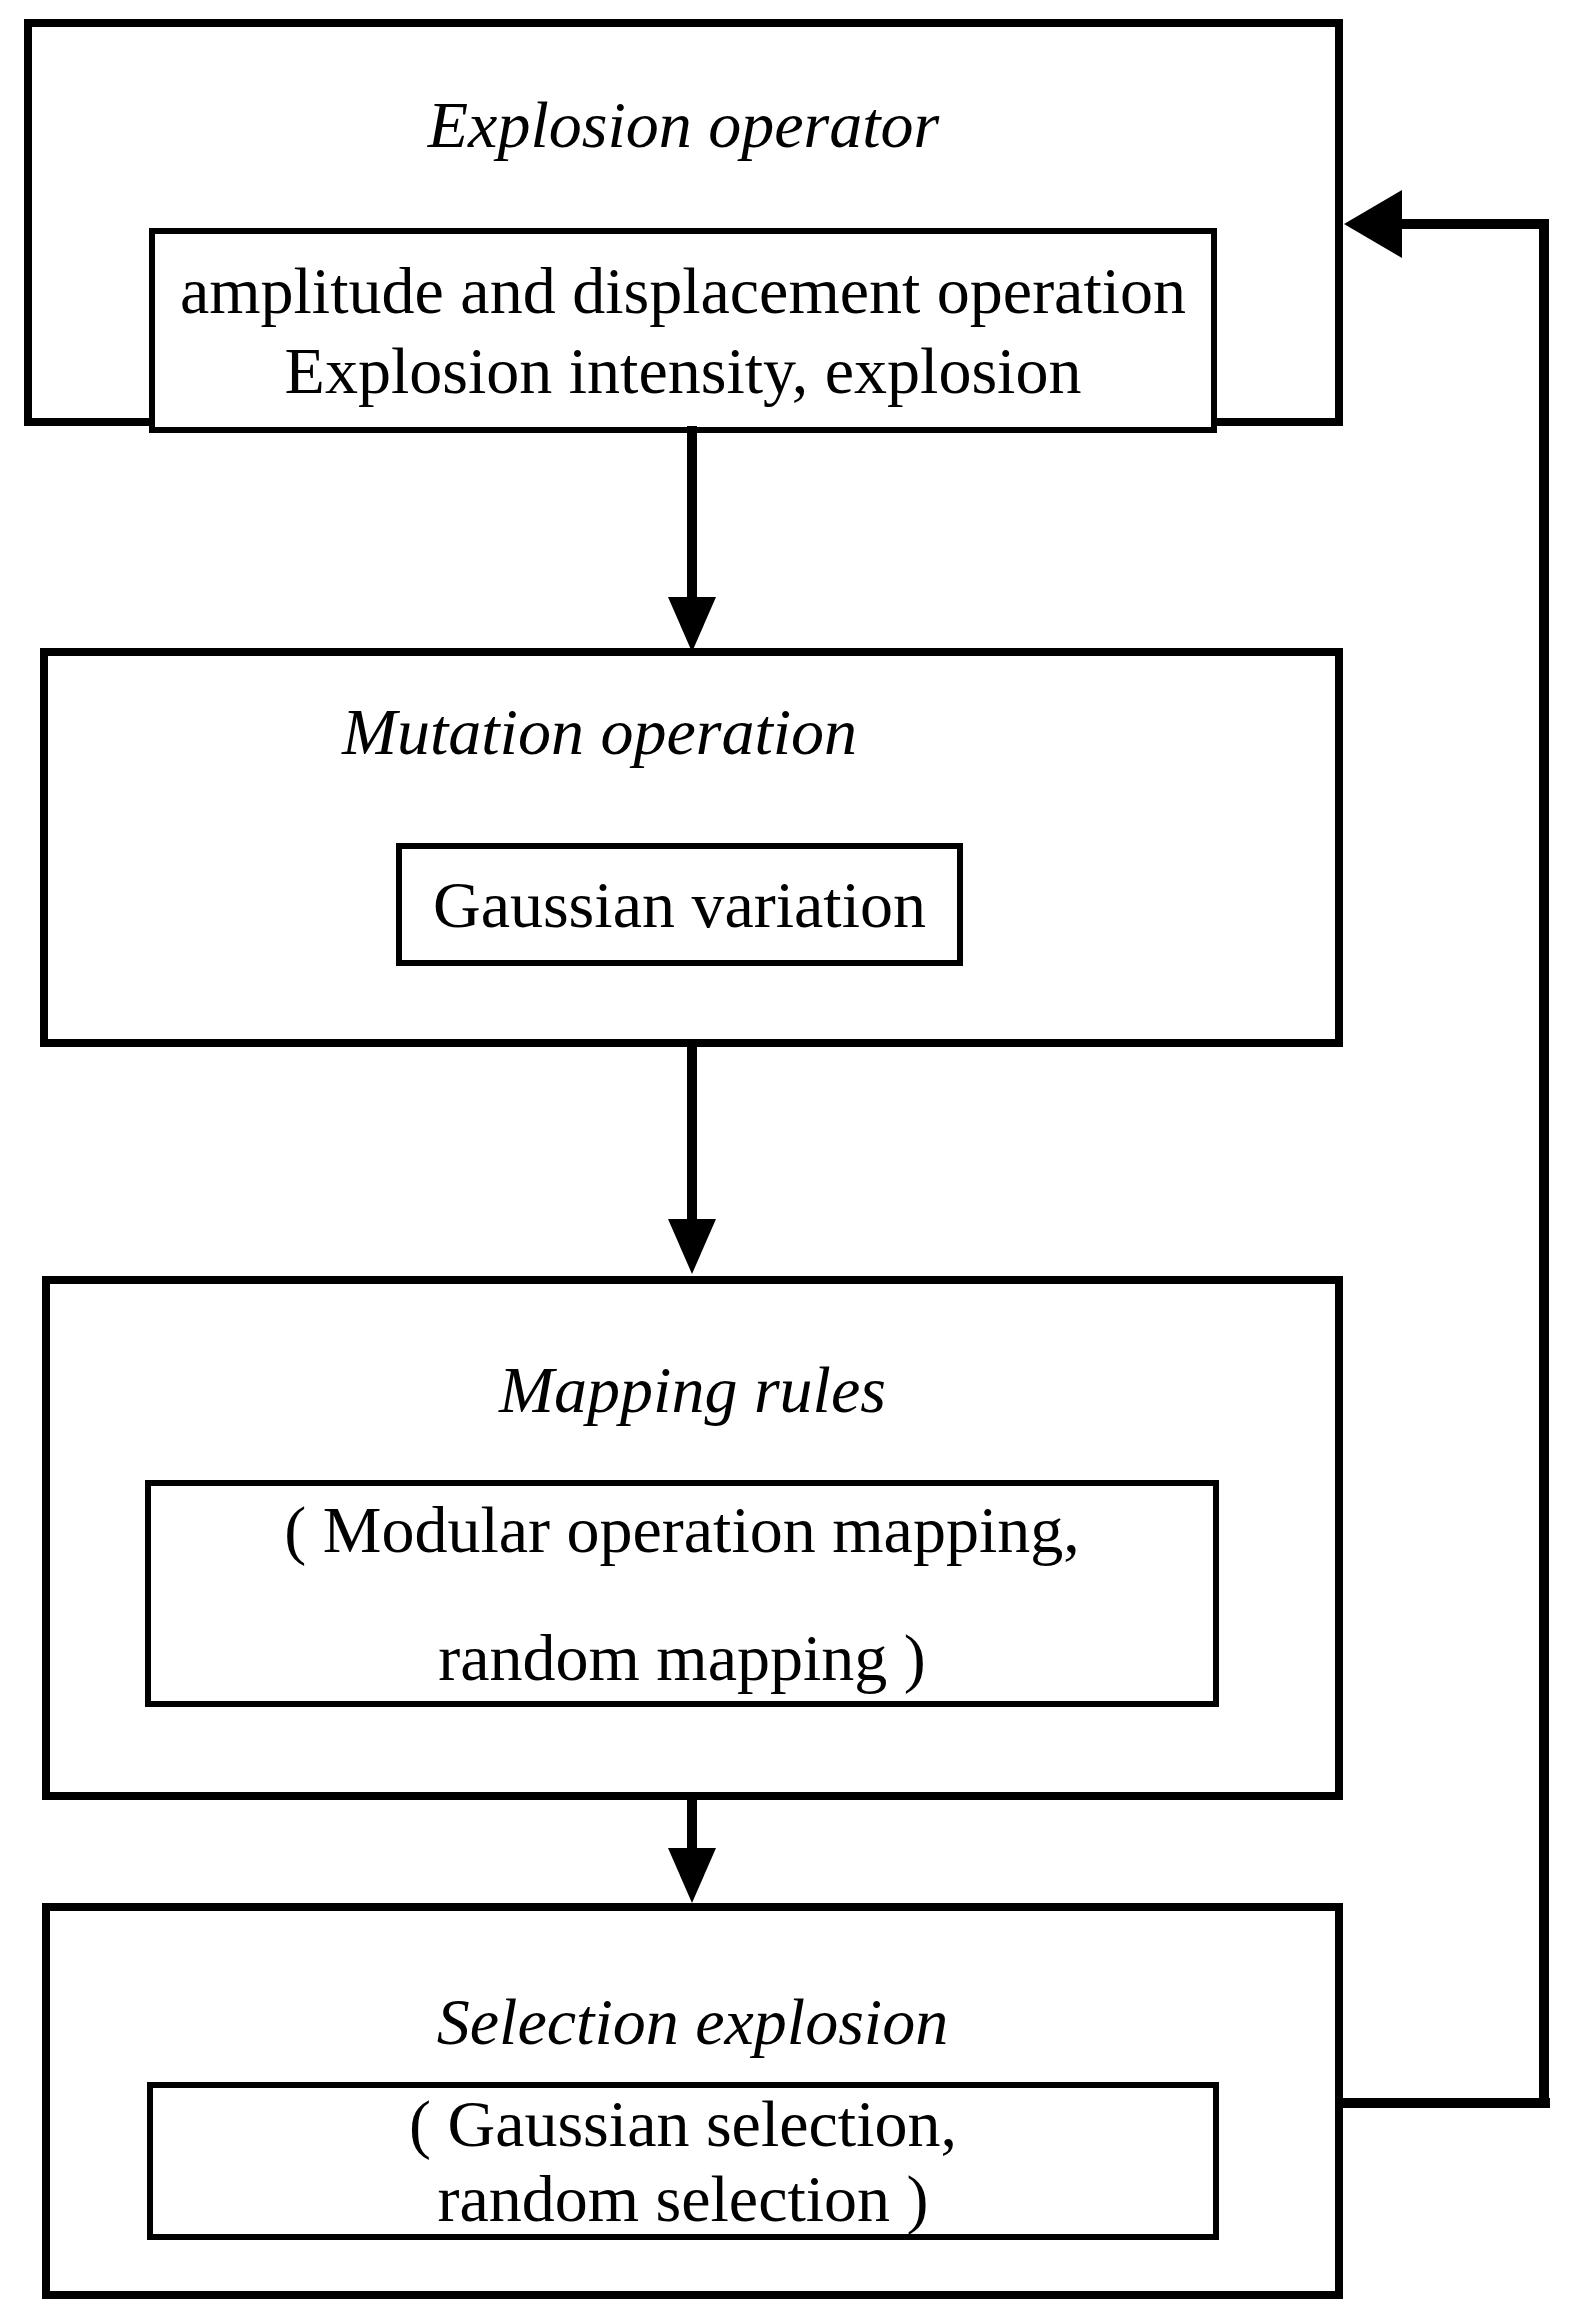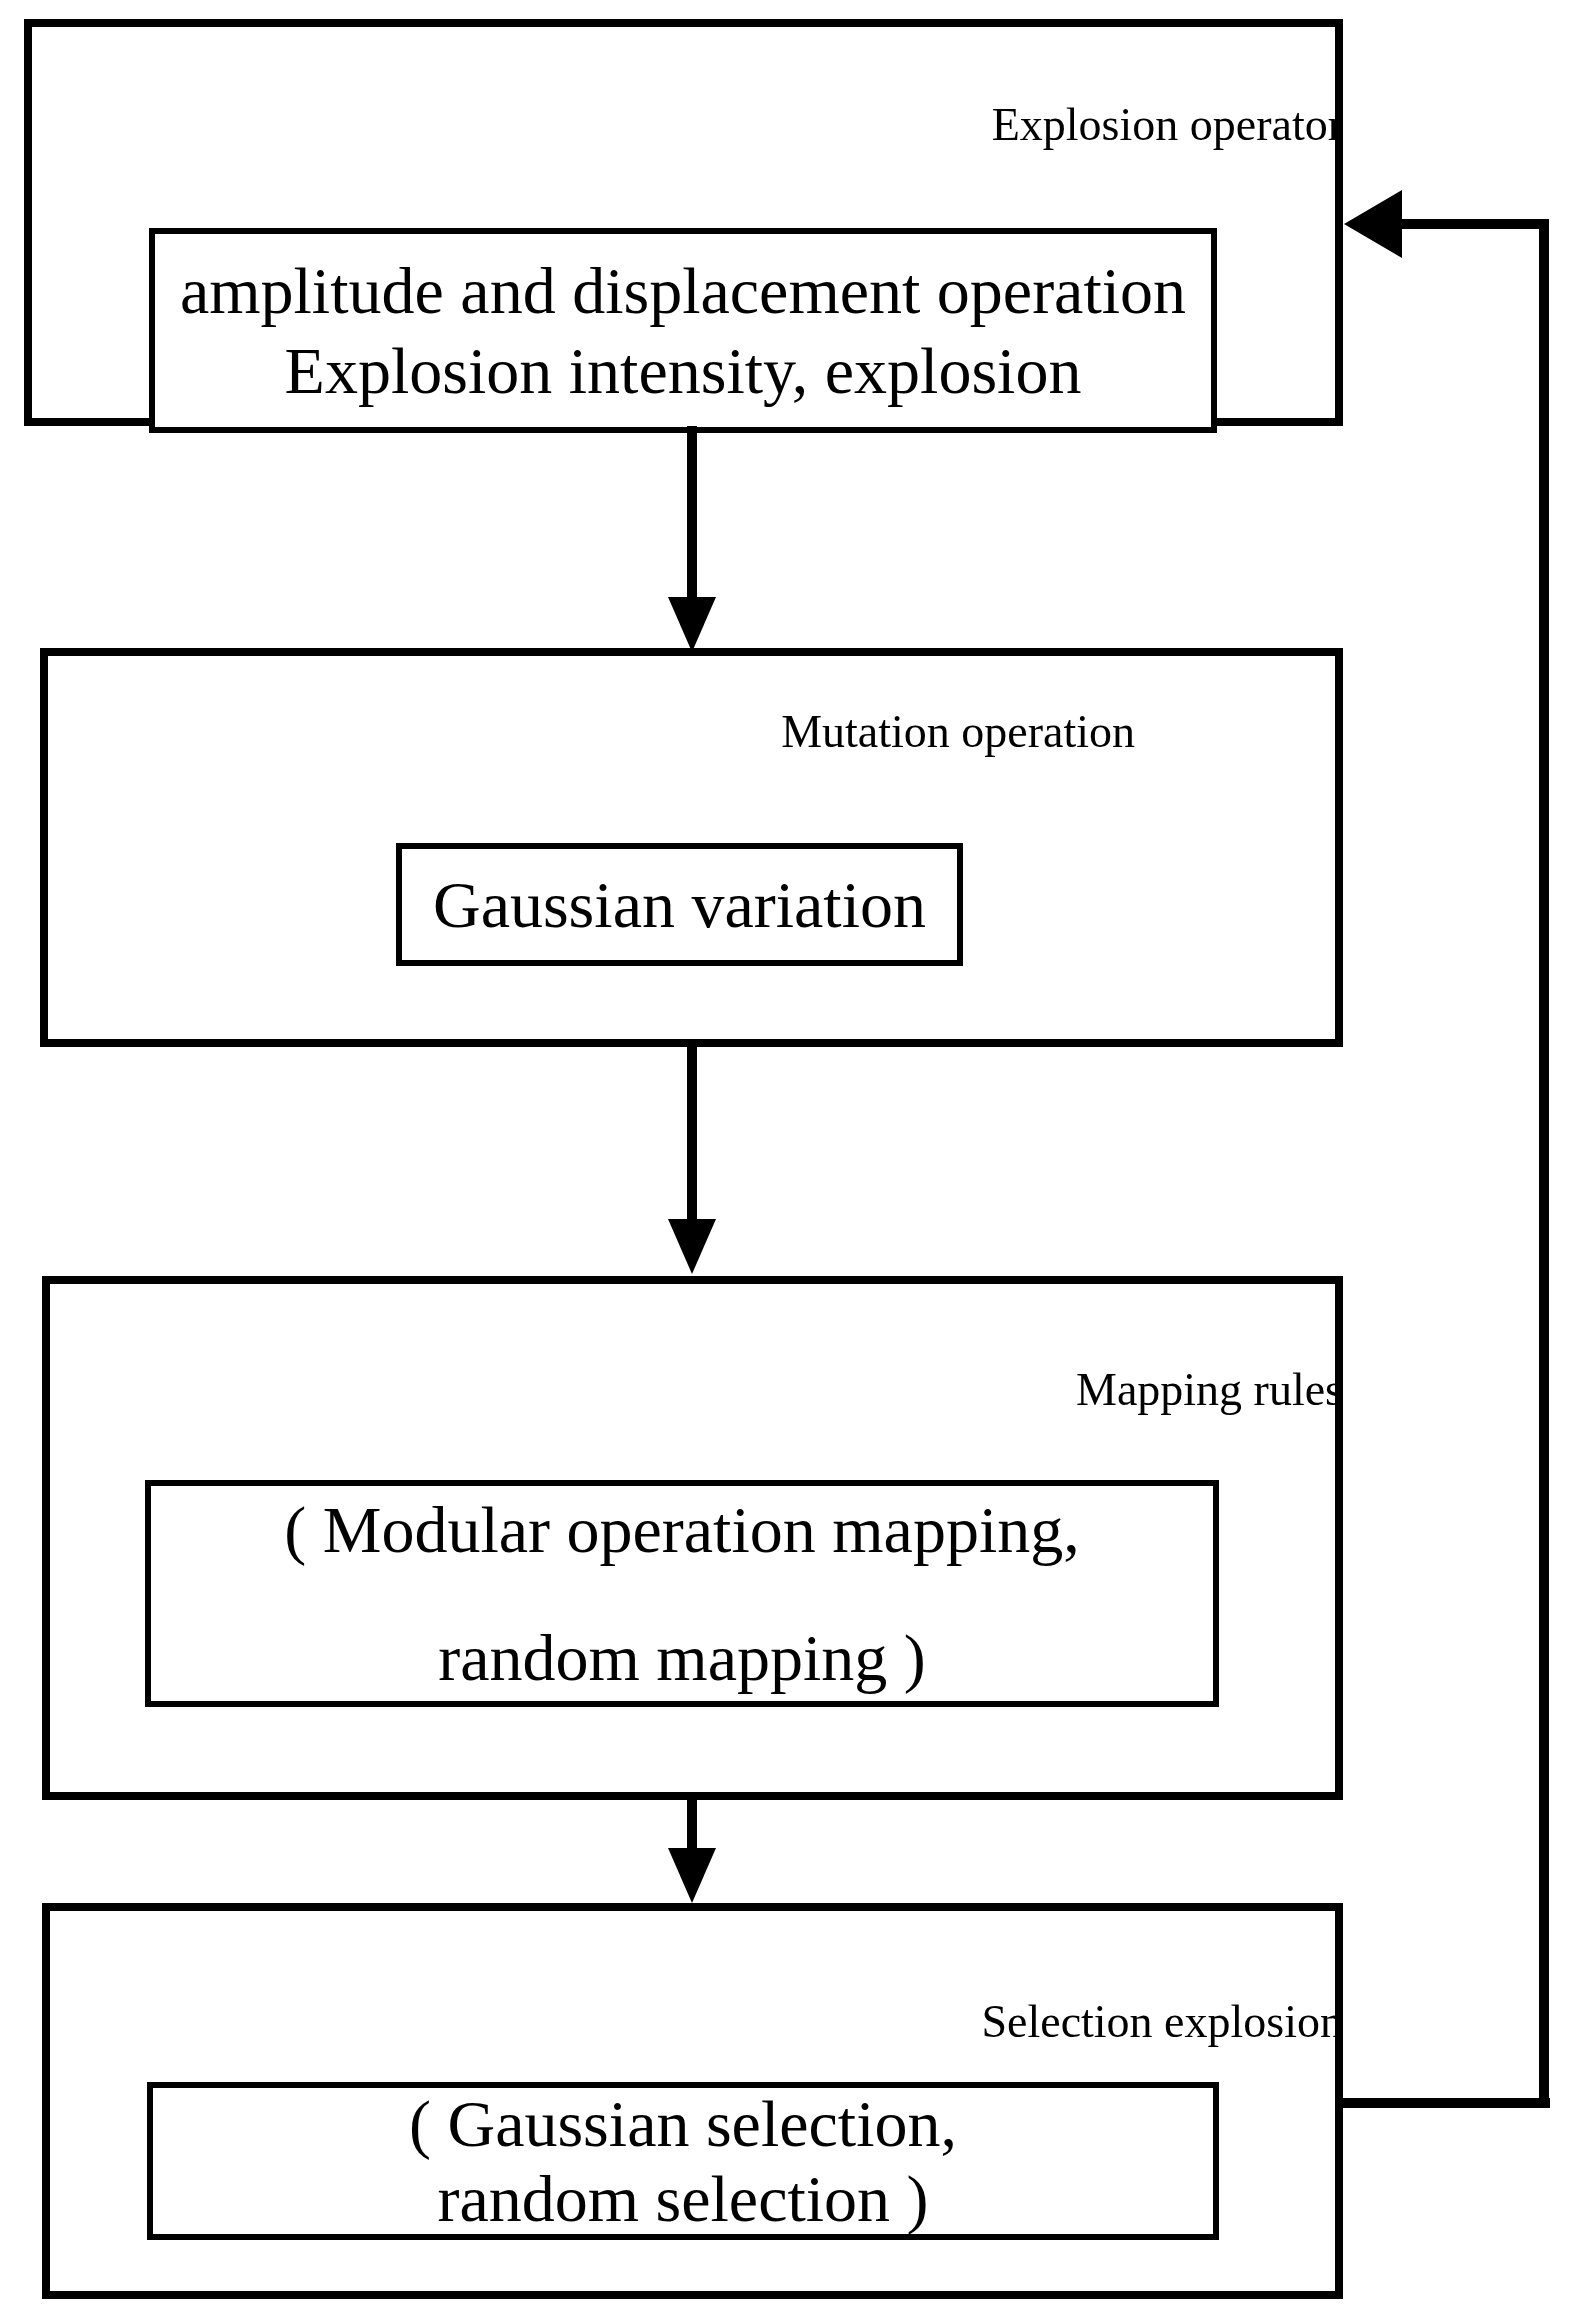--- a/index.html
+++ b/index.html
@@ -19,27 +19,28 @@
     box-sizing: border-box;
     background: #ffffff;
   }
   .b1 { left: 24px;  top: 19px;   width: 1319px; height: 407px; }
   .b2 { left: 40px;  top: 648px;  width: 1303px; height: 399px; }
   .b3 { left: 42px;  top: 1276px; width: 1301px; height: 524px; }
   .b4 { left: 42px;  top: 1903px; width: 1301px; height: 396px; }
   
   .title {
     position: absolute;
-    text-align: right;
-    font-size: 46px;
+    text-align: center;
+    font-size: 66px;
     line-height: 80px;
     white-space: nowrap;
+    font-style: italic;
   }
   .t1 { left: 24px; top: 85px;  width: 1319px; }
-  .t2 { left: 40px; top: 692px;  width: 1095px; }
+  .t2 { left: 40px; top: 692px;  width: 1095px; padding-left: 12px; }
   .t3 { left: 42px; top: 1350px; width: 1301px; }
   .t4 { left: 42px; top: 1982px; width: 1301px; }
   
   .ibox {
     position: absolute;
     border: 6.8px solid #000000;
     box-sizing: border-box;
     background: #ffffff;
     display: flex;
     flex-direction: column;

